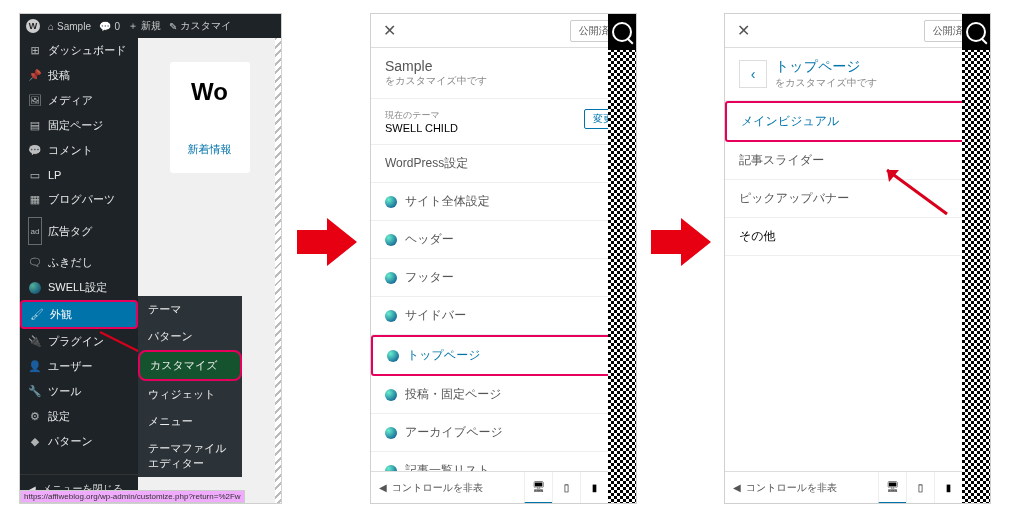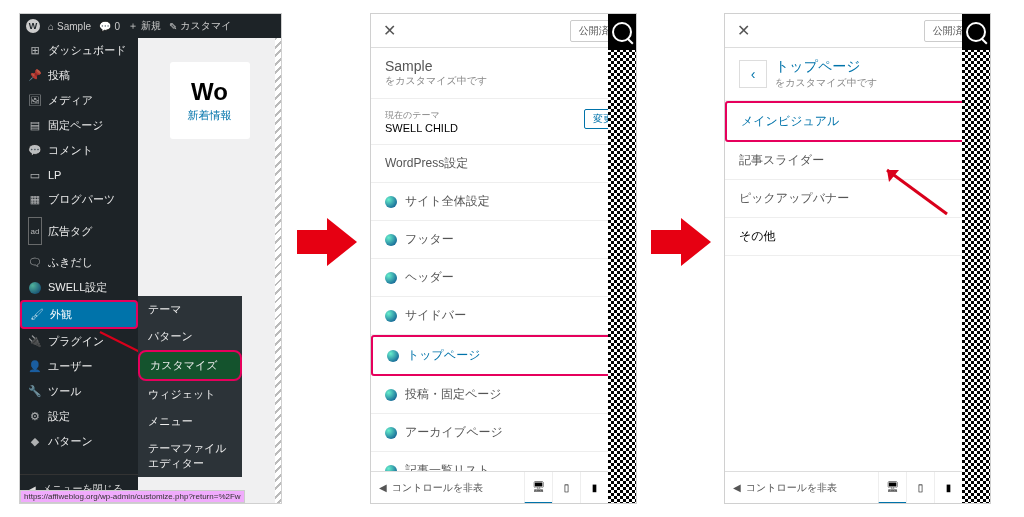--- a/index.html
+++ b/index.html
@@ -15,21 +15,21 @@
 .side-item{display:flex;align-items:center;gap:6px;padding:5px 8px;cursor:pointer;color:#eee}
 .side-item.active{background:#0073aa;color:#fff}
 .side-ic{width:14px;height:14px;opacity:.7;display:flex;align-items:center;justify-content:center;font-size:11px}
 .side-collapse{margin-top:auto;padding:7px 8px;font-size:10px;display:flex;align-items:center;gap:6px;border-top:1px solid #333}
 .flyout{position:absolute;left:118px;top:282px;width:104px;background:#2c3338;color:#eee;font-size:11px;z-index:3}
 .fly-item{padding:6px 10px;cursor:pointer}
 .fly-item.sel{border:2px solid #e6005c;border-radius:8px;background:#14532d}
 .content{flex:1;background:#f0f0f1;position:relative}
 .card{margin:24px auto;width:80px;background:#fff;padding:16px 8px;border-radius:3px;text-align:center}
 .card h1{font-size:24px;font-weight:bold}
-.new-info{color:#0073aa;font-size:11px;margin-top:2px}
+.new-info{color:#0073aa;font-size:11px;margin-top:36px}
 .zig{position:absolute;top:0;right:-6px;width:12px;height:100%;background:repeating-linear-gradient(135deg,#bbb 0 2px,#fff 2px 6px)}
 .urlbar{position:absolute;left:0;bottom:0;font-size:8px;background:#f0abfc;border:1px solid #ccc;padding:1px 3px;color:#333}
 .appearance-hl{border:2px solid #e6005c;border-radius:4px}
 
 .p2{left:370px;top:13px;width:267px;height:491px}
 .p3{left:724px;top:13px;width:267px;height:491px}
 .cust-top{height:34px;display:flex;align-items:center;justify-content:space-between;padding:0 8px;border-bottom:1px solid #ddd;background:#fff}
 .cust-close{font-size:16px;color:#555;cursor:pointer;padding:4px}
 .cust-pub{font-size:10px;border:1px solid #ccc;padding:3px 8px;border-radius:2px;color:#555;cursor:pointer}
 .cust-head{padding:10px 14px;border-bottom:1px solid #eee;display:flex;gap:8px;align-items:center}
@@ -200,28 +200,28 @@
   <div class="cust-item">
       <span class="lbl">
         <span class="swell-ic"></span>
         <span>サイト全体設定</span>
       </span>
       <span class="chev">›</span>
     </div>
   <div class="cust-item">
       <span class="lbl">
         <span class="swell-ic"></span>
+        <span>ヘッダー</span>
+      </span>
+      <span class="chev">›</span>
+    </div>
+  <div class="cust-item">
+      <span class="lbl">
+        <span class="swell-ic"></span>
         <span>フッター</span>
-      </span>
-      <span class="chev">›</span>
-    </div>
-  <div class="cust-item">
-      <span class="lbl">
-        <span class="swell-ic"></span>
-        <span>ヘッダー</span>
       </span>
       <span class="chev">›</span>
     </div>
   <div class="cust-item">
       <span class="lbl">
         <span class="swell-ic"></span>
         <span>サイドバー</span>
       </span>
       <span class="chev">›</span>
     </div>

